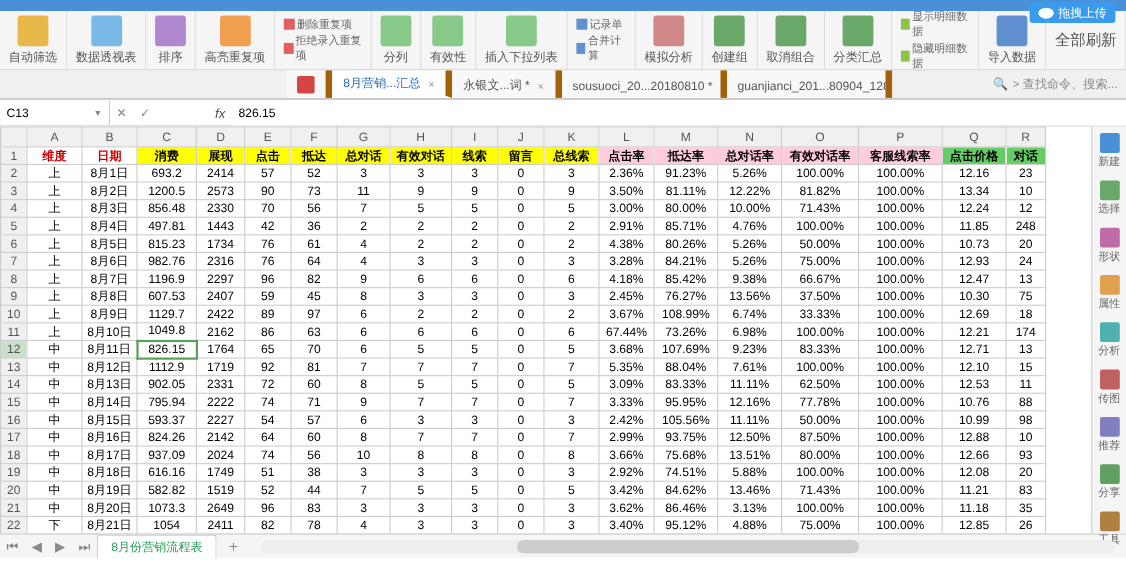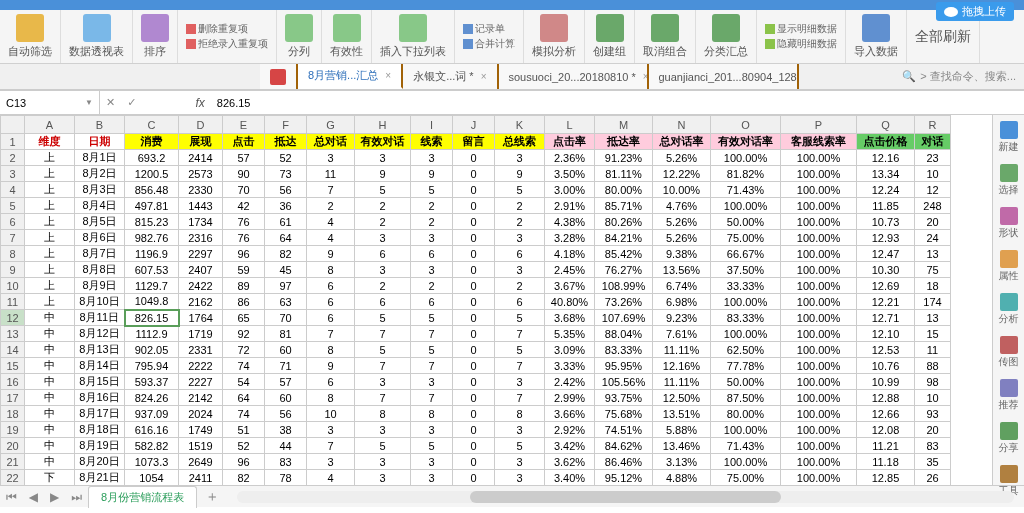--- a/index.html
+++ b/index.html
@@ -15,21 +15,21 @@
 .ribbon-group .label { font-size: 11px; color: #555; white-space: nowrap; }
 .ribbon-group .stack { display: flex; flex-direction: column; gap: 1px; font-size: 10px; color: #666; }
 .ribbon-group .stack span { display: flex; align-items: center; gap: 2px; }
 .ribbon-group .mini-icon { width: 10px; height: 10px; background: #8bc34a; display: inline-block; }
 
 .floating-btn { position: absolute; right: 10px; top: 2px; background: #3a9bec; color: #fff; padding: 2px 8px; border-radius: 3px; font-size: 11px; display: flex; align-items: center; gap: 4px; }
 .floating-btn .cloud { width: 14px; height: 10px; background: #fff; border-radius: 50%; }
 
 
 .sheet-tabs-top { height: 26px; background: #f0f0f0; border-bottom: 1px solid #ccc; display: flex; align-items: stretch; padding-left: 260px; }
-.sheet-tabs-top .wtab { padding: 4px 10px; border-right: 2px solid #a16207; background: #f8f8f8; font-size: 11px; color: #555; display: flex; align-items: center; gap: 4px; max-width: 150px; white-space: nowrap; overflow: hidden; }
+.sheet-tabs-top .wtab { padding: 4px 10px; border-right: 6px solid #a16207; background: #f8f8f8; font-size: 11px; color: #555; display: flex; align-items: flex-end; gap: 4px; max-width: 150px; white-space: nowrap; overflow: hidden; }
 .sheet-tabs-top .wtab.active { background: #fff; border-bottom: 2px solid #fff; color: #2a6db9; }
 .sheet-tabs-top .wtab .close { color: #999; font-size: 10px; margin-left: 3px; }
 .sheet-tabs-top .wps-icon { width: 16px; height: 16px; background: #d64545; display: inline-block; border-radius: 2px; }
 .sheet-tabs-top .search { margin-left: auto; padding: 3px 8px; color: #888; font-size: 11px; display: flex; align-items: center; gap: 4px; }
 
 
 .formula-bar { height: 24px; display: flex; border-bottom: 1px solid #ccc; background: #fff; }
 .name-box { width: 100px; border-right: 1px solid #ccc; padding: 3px 6px; font-size: 11px; display: flex; align-items: center; }
 .name-box .dd { margin-left: auto; color: #888; font-size: 8px; }
 .fx-area { display: flex; align-items: center; }
@@ -83,20 +83,24 @@
         <div class="big-icon" style="background:#e8b84a"></div>
         <span class="label">自动筛选</span>
       </div>
     <div class="ribbon-group">
         <div class="big-icon"></div>
         <span class="label">数据透视表</span>
       </div>
     <div class="ribbon-group">
         <div class="big-icon" style="background:#b088d0"></div>
         <span class="label">排序</span>
+      </div>
+    <div class="ribbon-group">
+        <div class="big-icon" style="background:#f0a050"></div>
+        <span class="label">高亮重复项</span>
       </div>
     <div class="ribbon-group">
       <div class="stack">
         <span>
             <i class="mini-icon" style="background:#e06060"></i>
             <span>删除重复项</span>
           </span>
         <span>
             <i class="mini-icon" style="background:#e06060"></i>
             <span>拒绝录入重复项</span>
@@ -448,21 +452,21 @@
             <td class="">8月10日</td>
             <td class="">1049.8</td>
             <td class="">2162</td>
             <td class="">86</td>
             <td class="">63</td>
             <td class="">6</td>
             <td class="">6</td>
             <td class="">6</td>
             <td class="">0</td>
             <td class="">6</td>
-            <td class="">40.80%</td>
+            <td class="">67.44%</td>
             <td class="">73.26%</td>
             <td class="">6.98%</td>
             <td class="">100.00%</td>
             <td class="">100.00%</td>
             <td class="">12.21</td>
             <td class="">174</td>
           </tr>
           <tr>
             <td class="row-head sel">12</td>
             <td class="">中</td>

